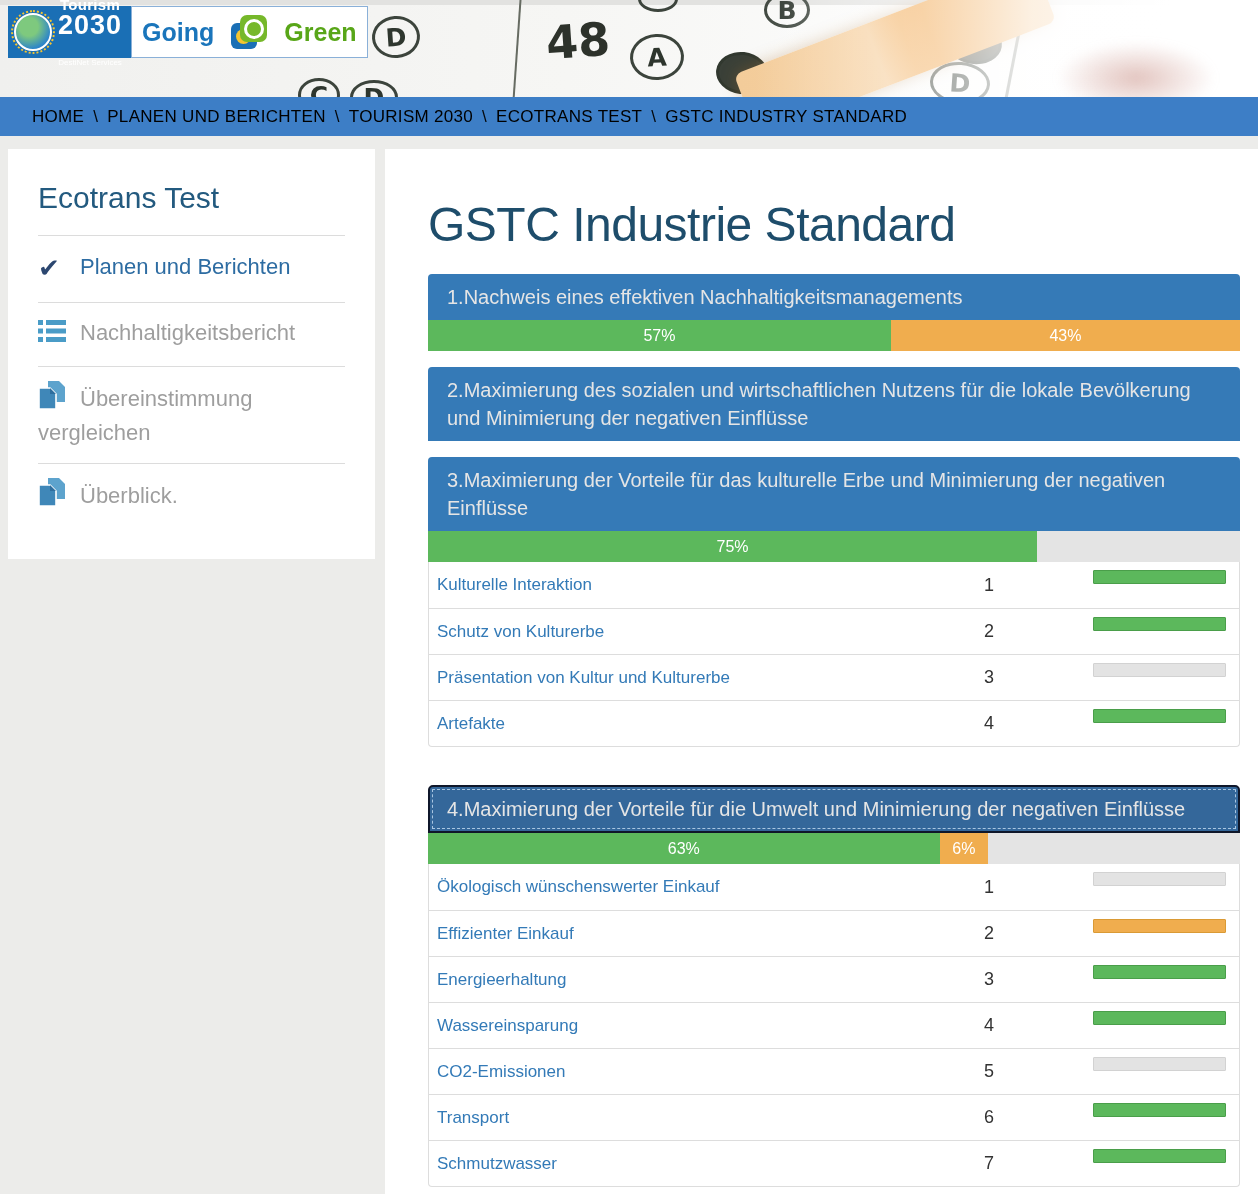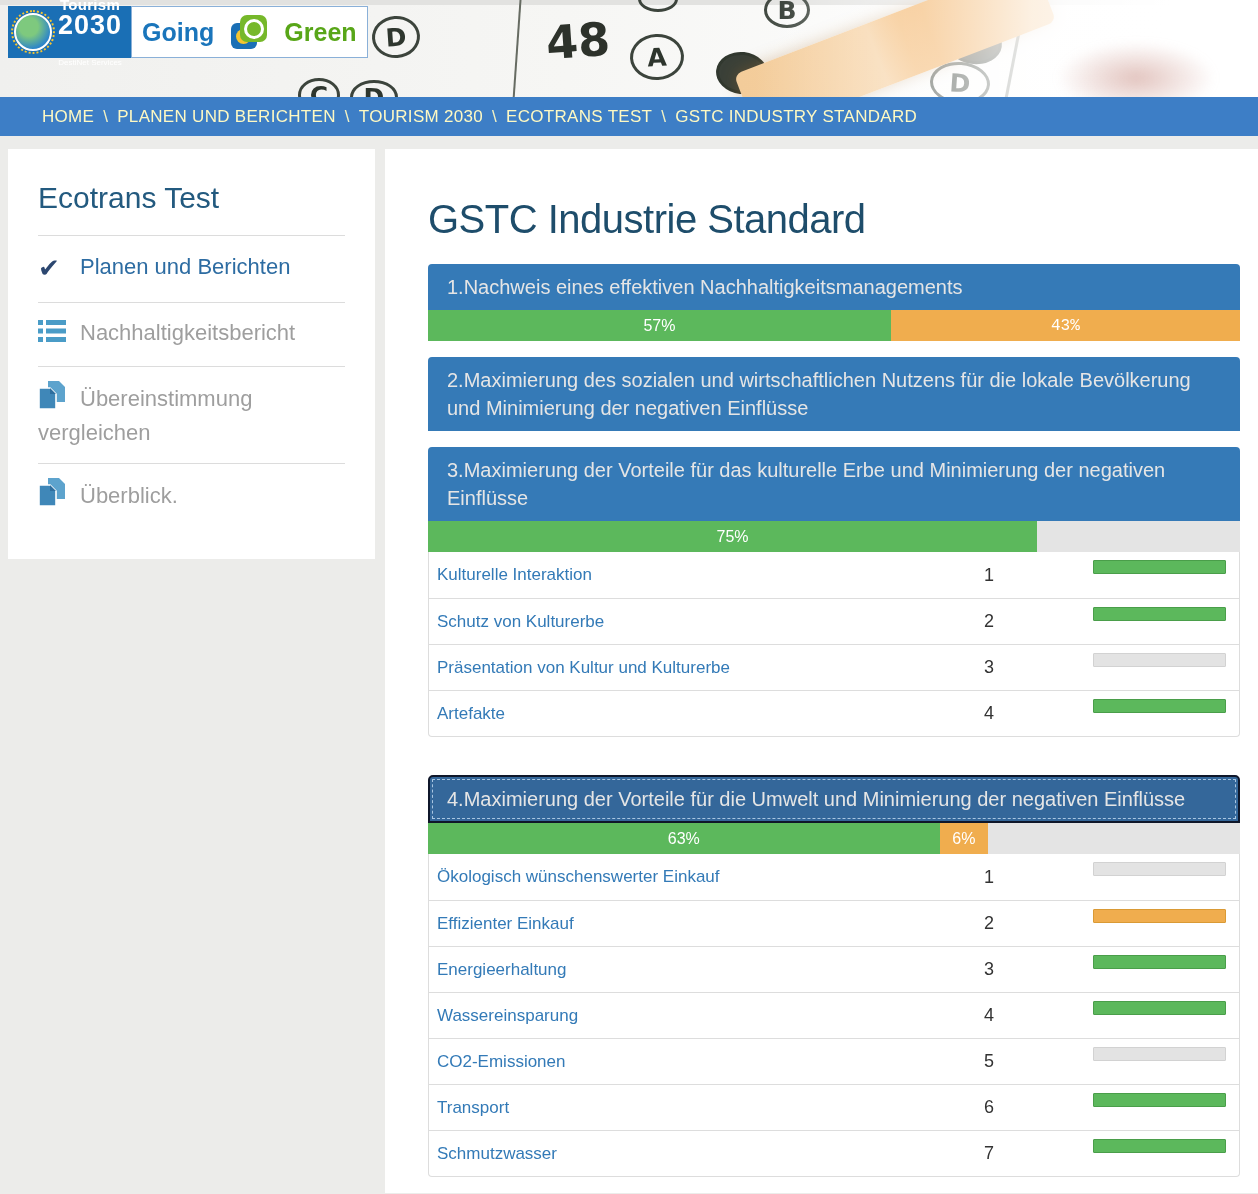--- a/index.html
+++ b/index.html
@@ -43,36 +43,36 @@
   .green-word { color:#58a618; font-size:25px; font-weight:700; }
   .gg-icon { position:relative; width:36px; height:36px; }
   .gg-blue { position:absolute; left:0; bottom:1px; width:26px; height:26px; background:#1a6fb5; border-radius:6px; }
   .gg-yellow { position:absolute; left:5px; bottom:6px; width:15px; height:15px; background:#f4c531; border-radius:50%; }
   .gg-green { position:absolute; right:0; top:1px; width:27px; height:27px; background:#76b82a; border-radius:7px;
               display:flex; align-items:center; justify-content:center; }
   .gg-green::after { content:""; width:14px; height:14px; border:3px solid #fff; border-radius:50%; }
 
   
   .breadcrumb { height:39px; background:#3d7ec6; display:flex; align-items:center;
-                padding-left:42px; color:#fef9c3; font-size:17px; letter-spacing:.3px; font-weight:500; }
+                padding-left:32px; color:#000000; font-size:17px; letter-spacing:.3px; font-weight:500; }
   .crumb { cursor:pointer; white-space:nowrap; }
   .crumb-sep { margin:0 9px; opacity:.95; }
 
   
   .layout { display:flex; align-items:flex-start; gap:10px; padding-top:13px; }
   .sidebar { width:367px; margin-left:8px; background:#fff; padding:26px 30px 30px; flex:none; }
   .sidebar-title { font-size:30px; color:#235a7f; font-weight:400; margin:6px 0 20px; }
   .side-item { border-top:1px solid #dcdcdc; padding:14px 0; font-size:22px; color:#9e9e9e;
                line-height:1.45; cursor:pointer; }
   .side-item.active { color:#2d6ca2; }
   .side-icon { display:inline-block; width:34px; vertical-align:-3px; margin-right:8px; }
   .icon-check { font-size:26px; color:#2c4770; font-family:"DejaVu Sans",sans-serif; }
 
   .main { flex:1; background:#fff; min-height:1044px; padding:20px 18px 0 43px; }
-  .page-title { font-size:40px; color:#1e4d6b; font-weight:400; margin:28px 0 22px; letter-spacing:-.5px; }
+  .page-title { font-size:48px; color:#1e4d6b; font-weight:400; margin:28px 0 22px; letter-spacing:-.5px; }
 
   .section { width:812px; margin-bottom:16px; }
   .section-header { background:#357ab7; color:#e5e5e5; font-size:20px; font-weight:400;
                     padding:9px 19px; line-height:1.4; border-radius:4px 4px 0 0; cursor:pointer; }
   .section.highlight { margin-top:38px; }
   .section.highlight .section-header { background:#34679a; border:2px solid #0f172a;
                     outline:1px dashed #a9c6e2; outline-offset:-5px; border-radius:5px 5px 0 0; padding:8px 17px; }
   .progressbar { display:flex; height:31px; background:#e4e4e4; overflow:hidden; }
   .seg { height:100%; color:#fff; font-size:16px; display:flex; align-items:center; justify-content:center; }
   .seg.green { background:#5cb85c; }
@@ -203,21 +203,21 @@
     </div>
   </div>
 
   <div class="main">
     <h1 class="page-title">GSTC Industrie Standard</h1>
 
     <div class="section">
       <div class="section-header">1.Nachweis eines effektiven Nachhaltigkeitsmanagements</div>
       <div class="progressbar">
         <div class="seg green" style="width: 57%;">57%</div>
-        <div class="seg orange" style="width: 43%; font-family: Liberation Mono, monospace;">43%</div>
+        <div class="seg orange" style="width: 43%;">43%</div>
       </div>
     </div>
 
     <div class="section">
       <div class="section-header">2.Maximierung des sozialen und wirtschaftlichen Nutzens für die lokale Bevölkerung und Minimierung der negativen Einflüsse</div>
     </div>
 
     <div class="section">
       <div class="section-header">3.Maximierung der Vorteile für das kulturelle Erbe und Minimierung der negativen Einflüsse</div>
       <div class="progressbar">

